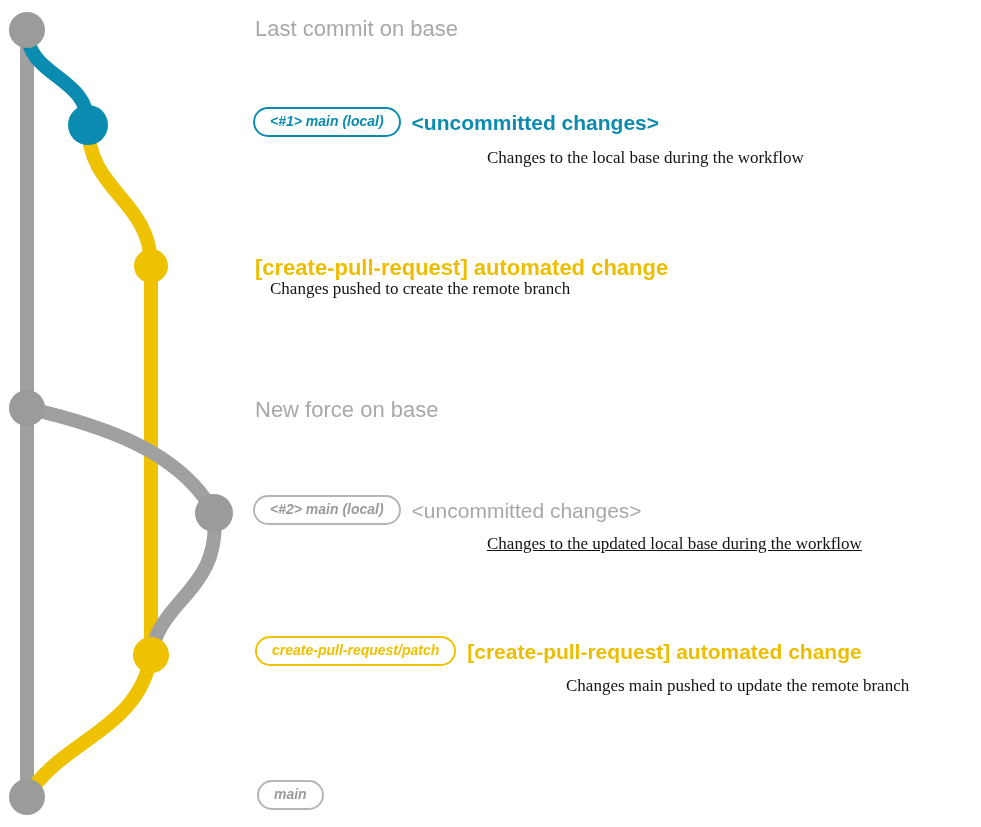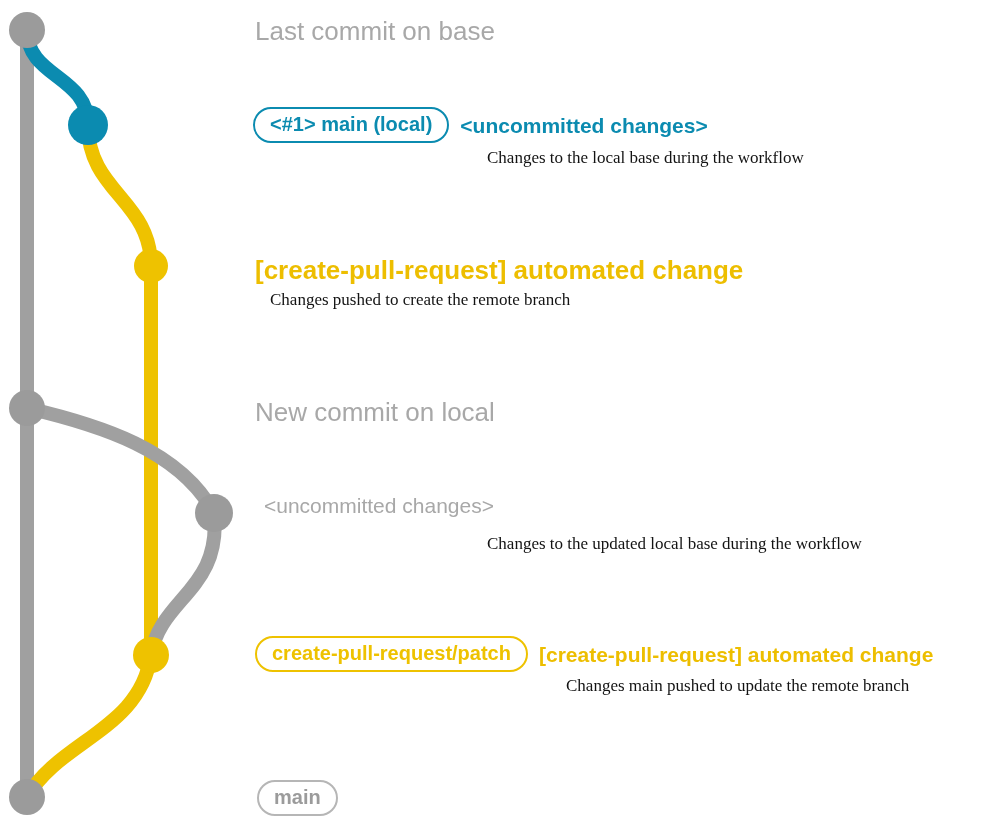--- a/index.html
+++ b/index.html
@@ -28,42 +28,43 @@
     position: absolute;
     display: flex;
     align-items: center;
     white-space: nowrap;
   }
 
   .badge {
     display: inline-block;
     border-radius: 18px;
     padding: 5px 15px 7px 15px;
-    font-size: 20px;
+    font-size: 14px;
     font-weight: bold;
     line-height: 1;
     border: 2px solid;
     background: #ffffff;
+    font-style: italic;
   }
 
   .badge.teal   { color: #0b8bb0; border-color: #0b8bb0; }
   .badge.grey   { color: #9b9b9b; border-color: #b6b6b6; }
   .badge.yellow { color: #eec200; border-color: #eec200; }
 
   .subject {
     font-size: 21px;
     line-height: 1;
   }
   .subject.teal   { color: #0b8bb0; font-weight: bold; }
   .subject.grey   { color: #a8a8a8; }
   .subject.yellow { color: #edbe00; font-weight: bold; }
 
   .headline {
     position: absolute;
-    font-size: 26px;
+    font-size: 22px;
     line-height: 1;
     white-space: nowrap;
   }
   .headline.grey   { color: #a8a8a8; }
   .headline.yellow { color: #edbe00; font-weight: bold; }
 
   .note {
     position: absolute;
     font-family: "Liberation Serif", serif;
     font-size: 17px;
@@ -105,29 +106,30 @@
 <div class="headline grey" style="left:255px; top:18px;">Last commit on base</div>
 
 <div class="row" style="left:253px; top:107px;">
   <span class="badge teal">&lt;#1&gt; main (local)</span>
   <span class="gap"></span>
   <span class="subject teal">&lt;uncommitted changes&gt;</span>
 </div>
 <div class="note" style="left:487px; top:149px;">Changes to the local base during the workflow</div>
 
 <div class="headline yellow" style="left:255px; top:257px;">[create-pull-request] automated change</div>
-<div class="note" style="left:270px; top:291px;">Changes pushed to create the remote branch</div>
+<div class="note" style="left:270px; top:280px;">Changes pushed to create the remote branch</div>
 
-<div class="headline grey" style="left:255px; top:399px;">New commit on local</div>
+<div class="headline grey" style="left:255px; top:399px;">New force on base</div>
 
 <div class="row" style="left:253px; top:495px;">
+  <span class="badge grey">&lt;#2&gt; main (local)</span>
   <span class="gap"></span>
   <span class="subject grey">&lt;uncommitted changes&gt;</span>
 </div>
-<div class="note" style="left:487px; top:535px;">Changes to the updated local base during the workflow</div>
+<div class="note" style="left:487px; top:535px;text-decoration:underline;">Changes to the updated local base during the workflow</div>
 
 <div class="row" style="left:255px; top:636px;">
   <span class="badge yellow">create-pull-request/patch</span>
   <span class="gap"></span>
   <span class="subject yellow">[create-pull-request] automated change</span>
 </div>
 <div class="note" style="left:566px; top:677px;">Changes main pushed to update the remote branch</div>
 
 <div class="row" style="left:257px; top:780px;text-align:center;">
   <span class="badge grey">main</span>

